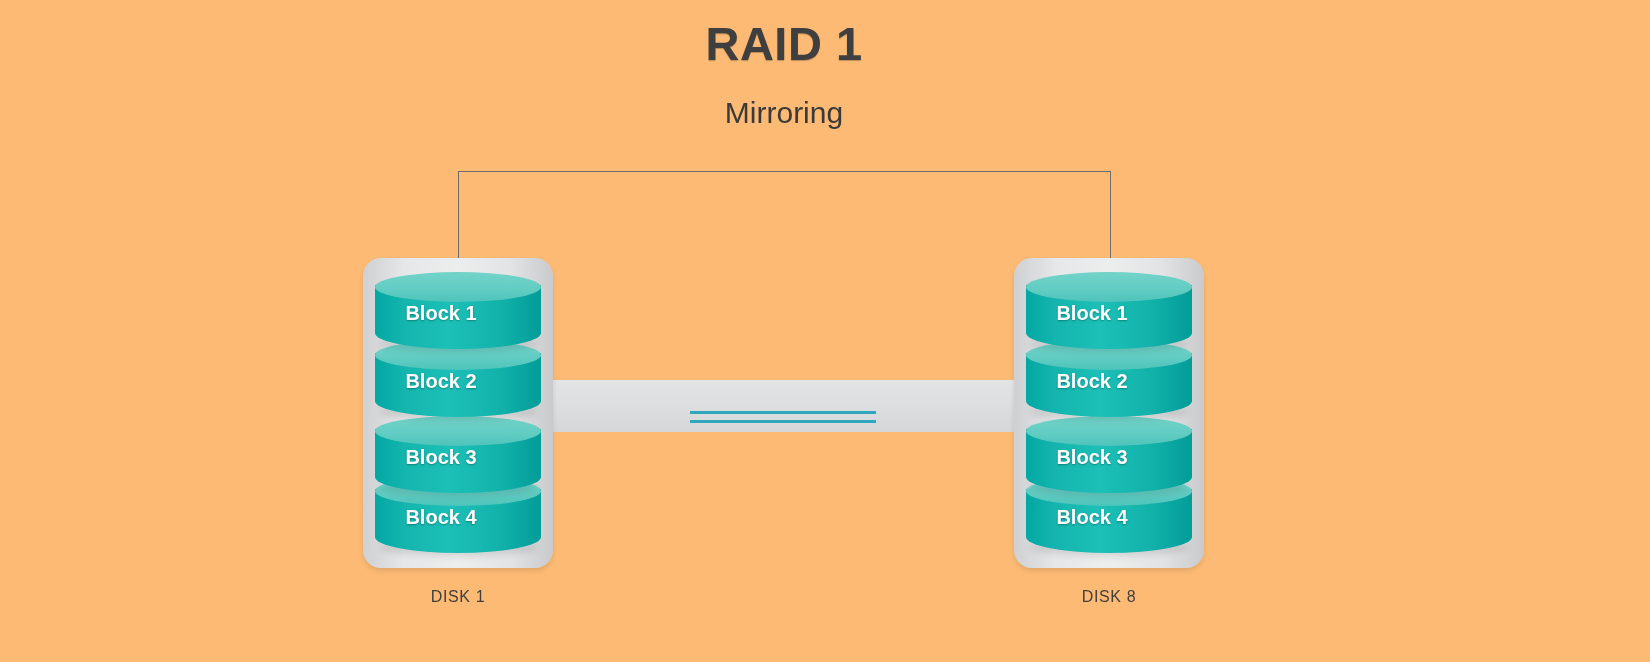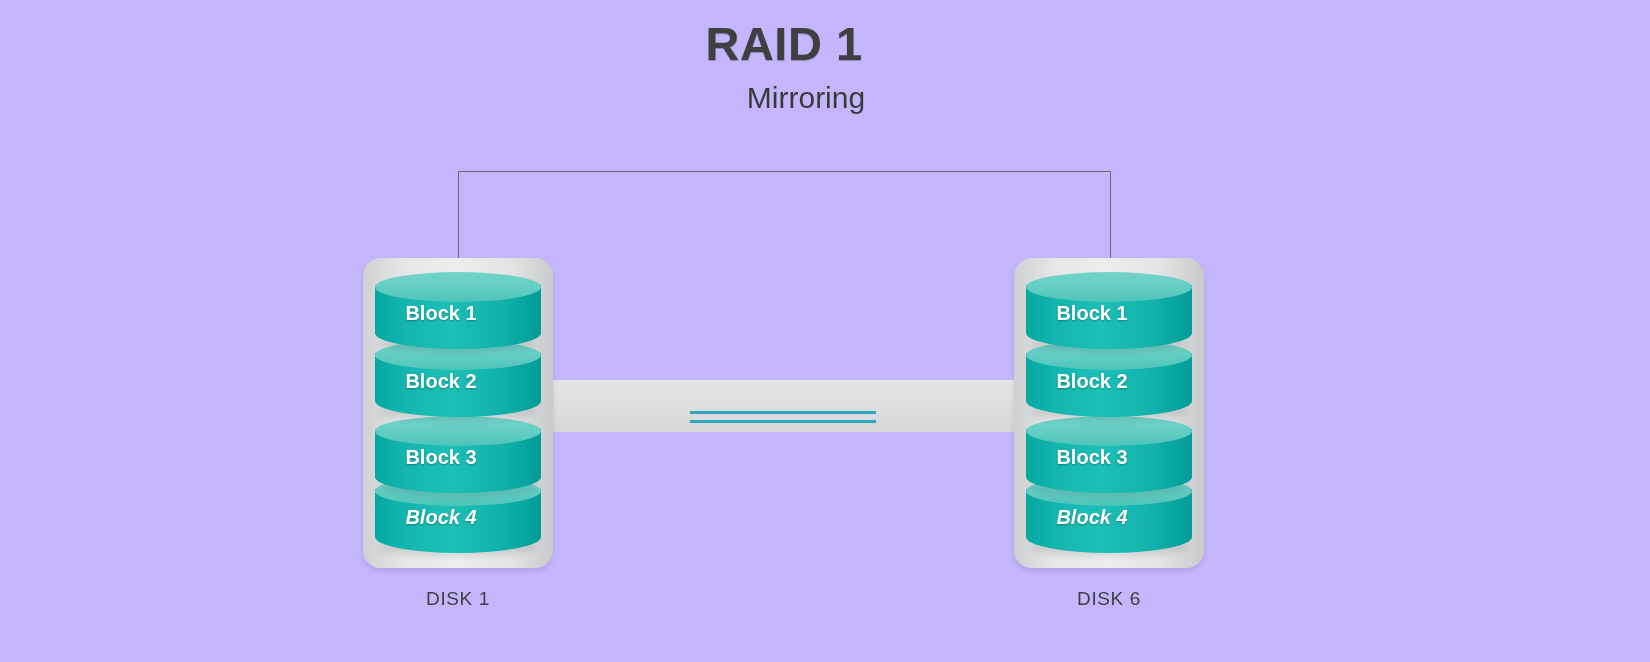--- a/index.html
+++ b/index.html
@@ -8,47 +8,46 @@
     background: #ffffff;
   }
   body {
     font-family: "Liberation Sans", sans-serif;
   }
 
   .canvas {
     position: relative;
     width: 1650px;
     height: 662px;
-    background: #c4b5fd;
+    background: #fdba74;
     overflow: hidden;
   }
 
   
   .title {
     position: absolute;
     left: 0;
     top: 16px;
     width: 1568px;
     text-align: center;
     font-size: 47px;
     font-weight: bold;
     letter-spacing: 0.5px;
     color: #3f3f3f;
     text-shadow: 0 1px 1px rgba(0,0,0,0.25);
   }
   .subtitle {
     position: absolute;
     left: 0;
-    top: 81px;
+    top: 96px;
     width: 1568px;
     text-align: center;
     font-size: 30px;
     font-weight: normal;
     color: #3a3a3a;
-    padding-left: 22px;
   }
 
   
   .bracket-h {
     position: absolute;
     left: 458px;
     top: 171px;
     width: 653px;
     height: 1px;
     background: #6c6c6c;
@@ -117,21 +116,21 @@
 
   .block {
     position: absolute;
     left: 0;
     width: 166px;
     height: 84px;
   }
   .block.b1 { top: 0px;   z-index: 4; }
   .block.b2 { top: 68px;  z-index: 3; text-decoration: underline; }
   .block.b3 { top: 144px; z-index: 2; }
-  .block.b4 { top: 204px; z-index: 1; font-style: italic; }
+  .block.b4 { top: 204px; z-index: 1; }
 
   
   .cyl-body {
     position: absolute;
     left: 0;
     top: 13px;
     width: 166px;
     height: 64px;
     background: linear-gradient(90deg, #03a8a3 0%, #14b5ae 18%, #1cc0b7 45%, #12b2ab 75%, #039c98 100%);
     border-radius: 0 0 83px 83px / 0 0 16px 16px;
@@ -171,21 +170,21 @@
     z-index: 5;
     pointer-events: none;
   }
 
   .disk-caption {
     position: absolute;
     top: 330px;
     left: 0;
     width: 190px;
     text-align: center;
-    font-size: 19px;
+    font-size: 16px;
     letter-spacing: 0.6px;
     color: #3f3f3f;
   }
 </style>
 </head>
 <body>
 
 <div class="canvas">
 
   <div class="title">RAID 1</div>
@@ -263,16 +262,16 @@
 
         <div class="block b4">
           <div class="cyl-shade"></div>
           <div class="cyl-body"></div>
           <div class="cyl-top"></div>
           <div class="block-label">Block 4</div>
         </div>
 
       </div>
     </div>
-    <div class="disk-caption">DISK 6</div>
+    <div class="disk-caption">DISK 8</div>
   </div>
 
 </div>
 
 </body></html>

